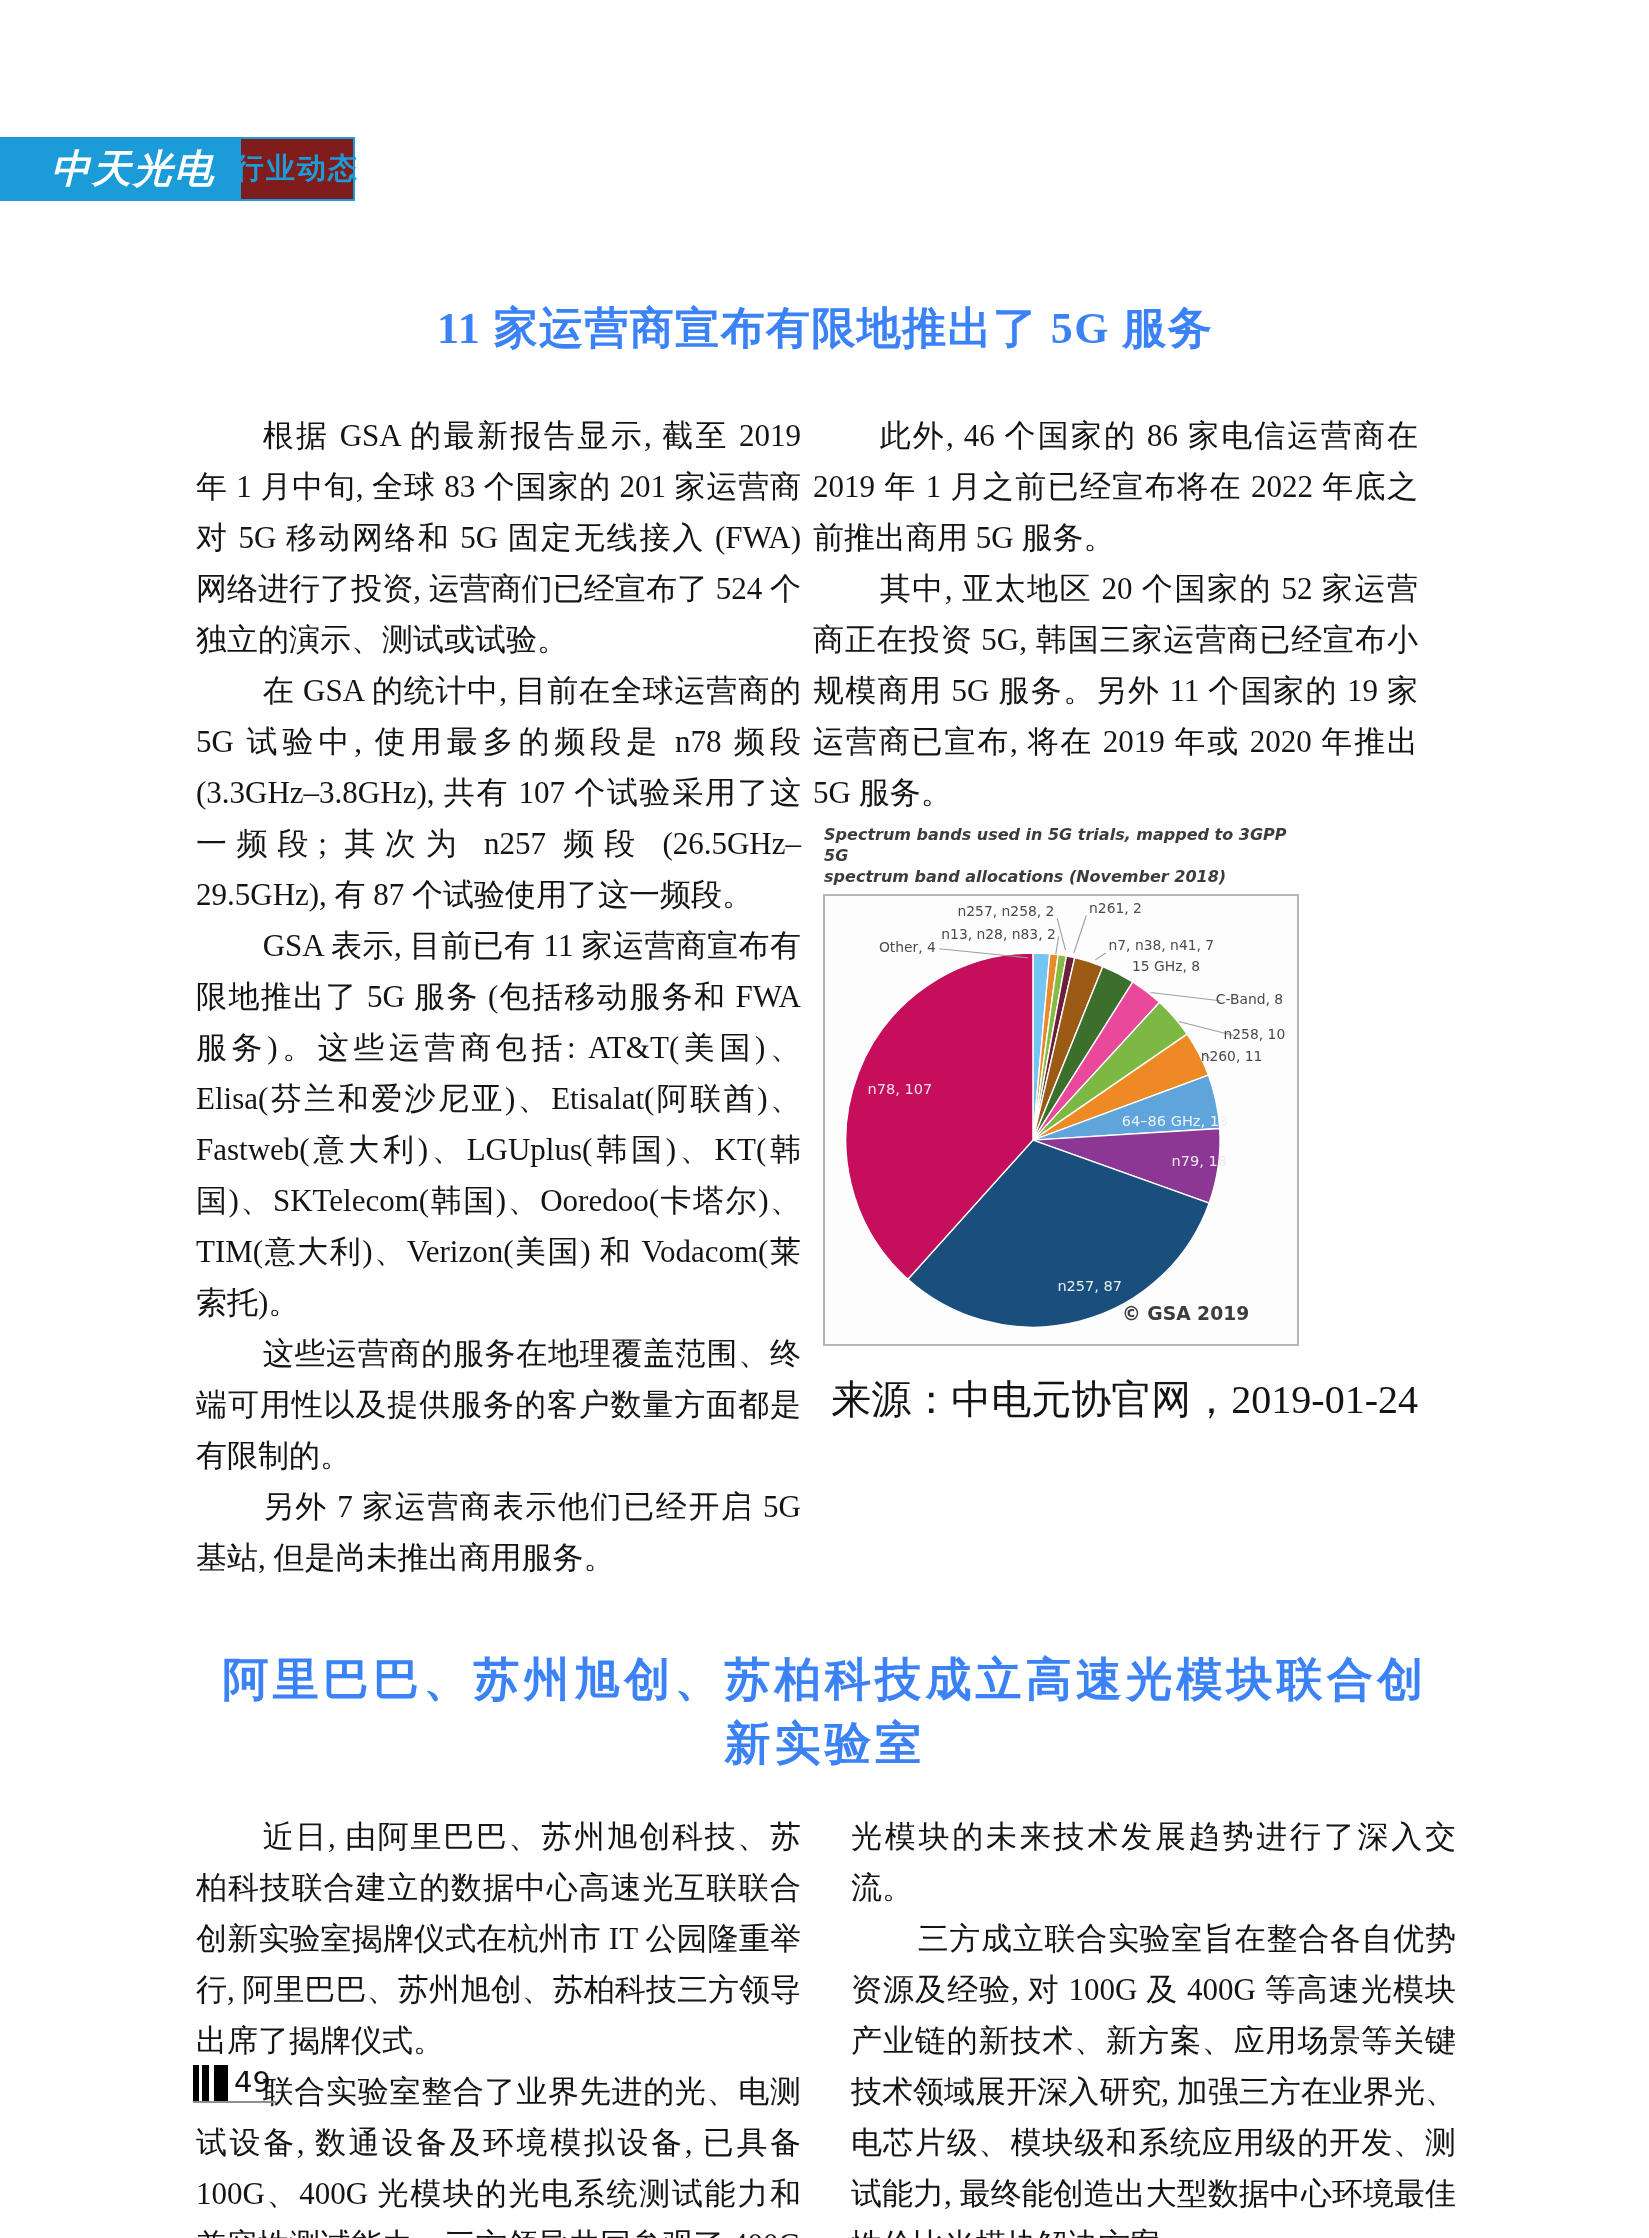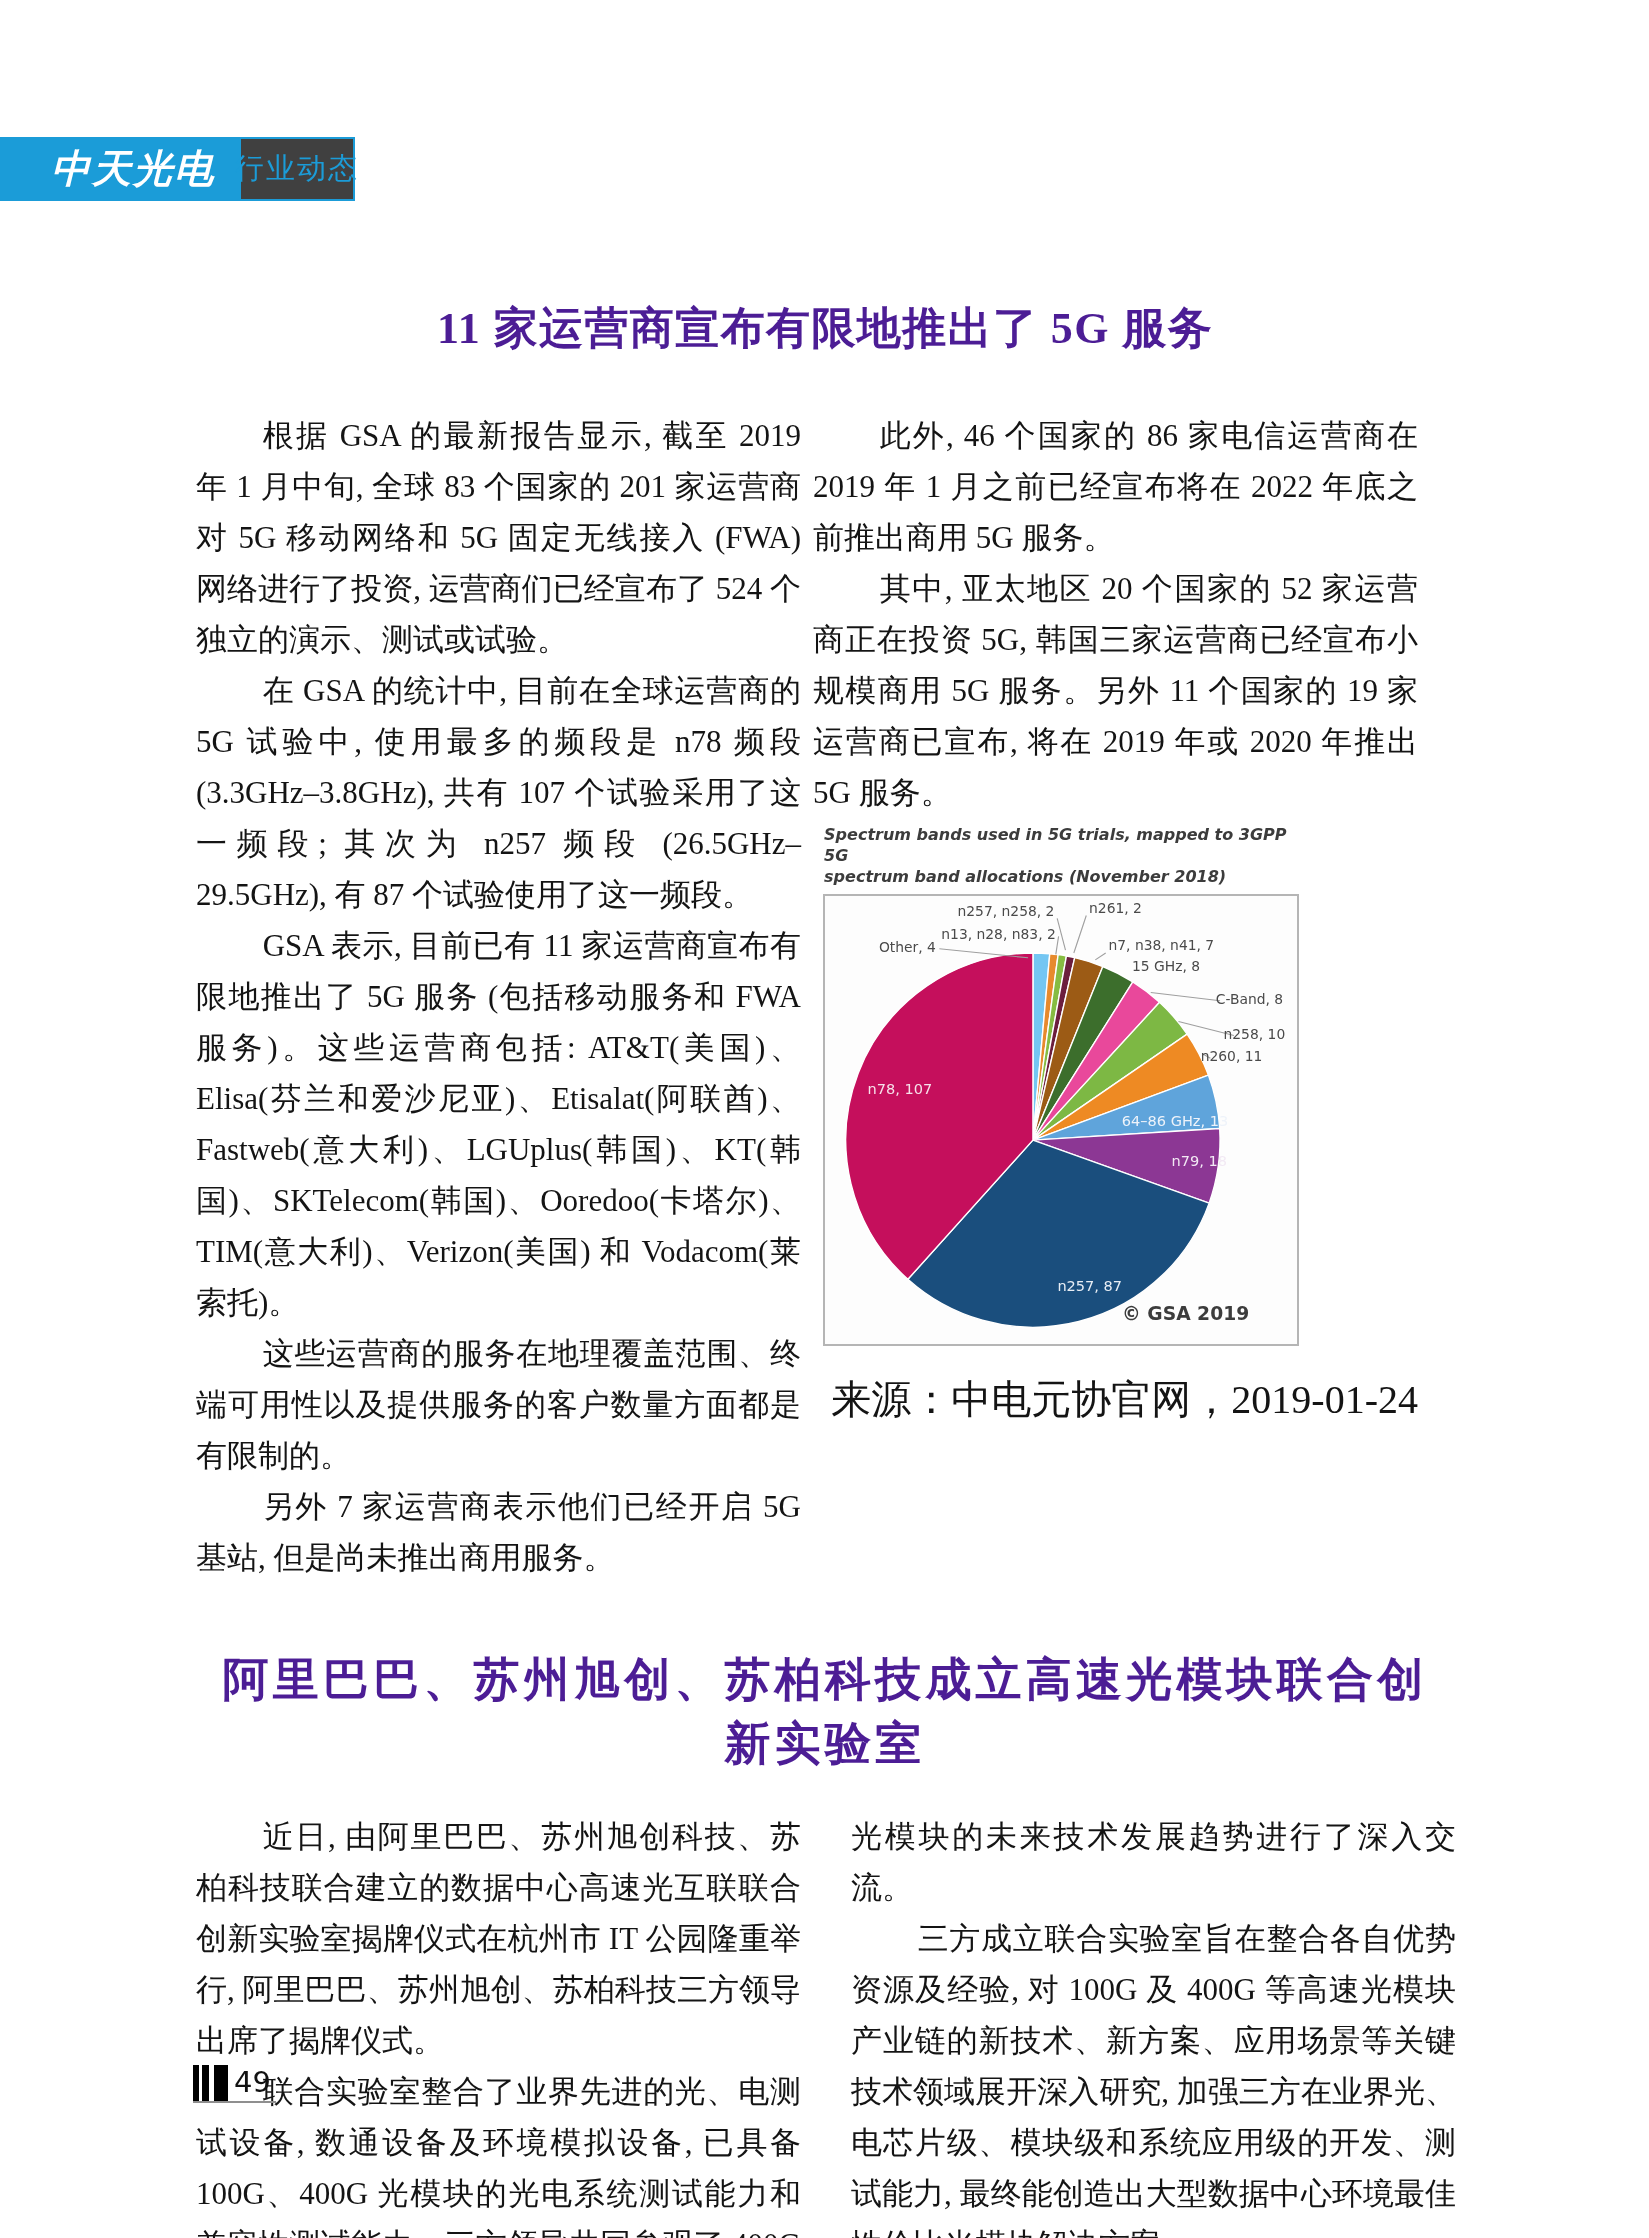--- a/index.html
+++ b/index.html
@@ -5,26 +5,26 @@
   html,body{margin:0;padding:0;}
   body{
     width:1650px;height:2239px;position:relative;background:#ffffff;
     font-family:"Liberation Serif","DejaVu Serif",serif;color:#141414;
     overflow:hidden;
   }
   
   .hdr{position:absolute;top:137px;left:0;height:64px;display:flex;}
   .brand-bar{width:239px;height:64px;background:#1b9cd8;display:flex;align-items:center;justify-content:flex-end;padding-right:23.6px;box-sizing:border-box;}
   .brand-bar span{color:#ffffff;font-size:39px;font-weight:bold;font-style:italic;letter-spacing:2.1px;white-space:nowrap;}
-  .tab-box{width:116px;height:64px;box-sizing:border-box;border:2.1px solid #1b9cd8;background:#404040;display:flex;align-items:center;justify-content:center;}
+  .tab-box{width:116px;height:64px;box-sizing:border-box;border:2.1px solid #1b9cd8;background:#7f1d1d;display:flex;align-items:center;justify-content:center;font-weight:bold;}
   .tab-box span{color:#1b9cd8;font-size:29px;letter-spacing:2.1px;font-family:"Liberation Sans","DejaVu Sans",sans-serif;white-space:nowrap;}
   
   .content{position:absolute;top:0;left:0;width:1650px;padding:0;}
   .article-title{
-    color:#4c1d95;font-weight:bold;text-align:center;margin:0 196px 0 196px;
+    color:#3b82f6;font-weight:bold;text-align:center;margin:0 196px 0 196px;
   }
   .t1{margin-top:299px;font-size:44px;line-height:60px;letter-spacing:1.4px;}
   .t2{margin-top:65px;font-size:46px;line-height:64px;letter-spacing:4.2px;}
   .columns{display:flex;margin:0 194px 0 196px;column-gap:50px;}
   .t1 + .columns{margin-top:51px;gap:12px;}
   .t2 + .columns{margin-top:35px;}
   .col{width:605px;flex:0 0 605px;}
   .para{margin:0;font-size:31px;line-height:51px;text-align:justify;}
   .para.indent{text-indent:2.15em;}
   .source{margin:28px 0 0 0;font-size:40px;line-height:51px;text-align:right;}

